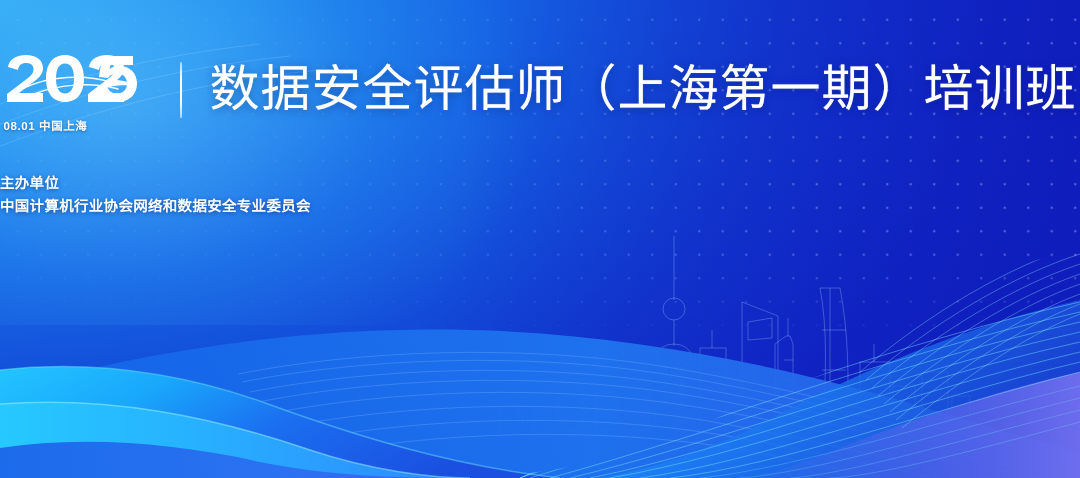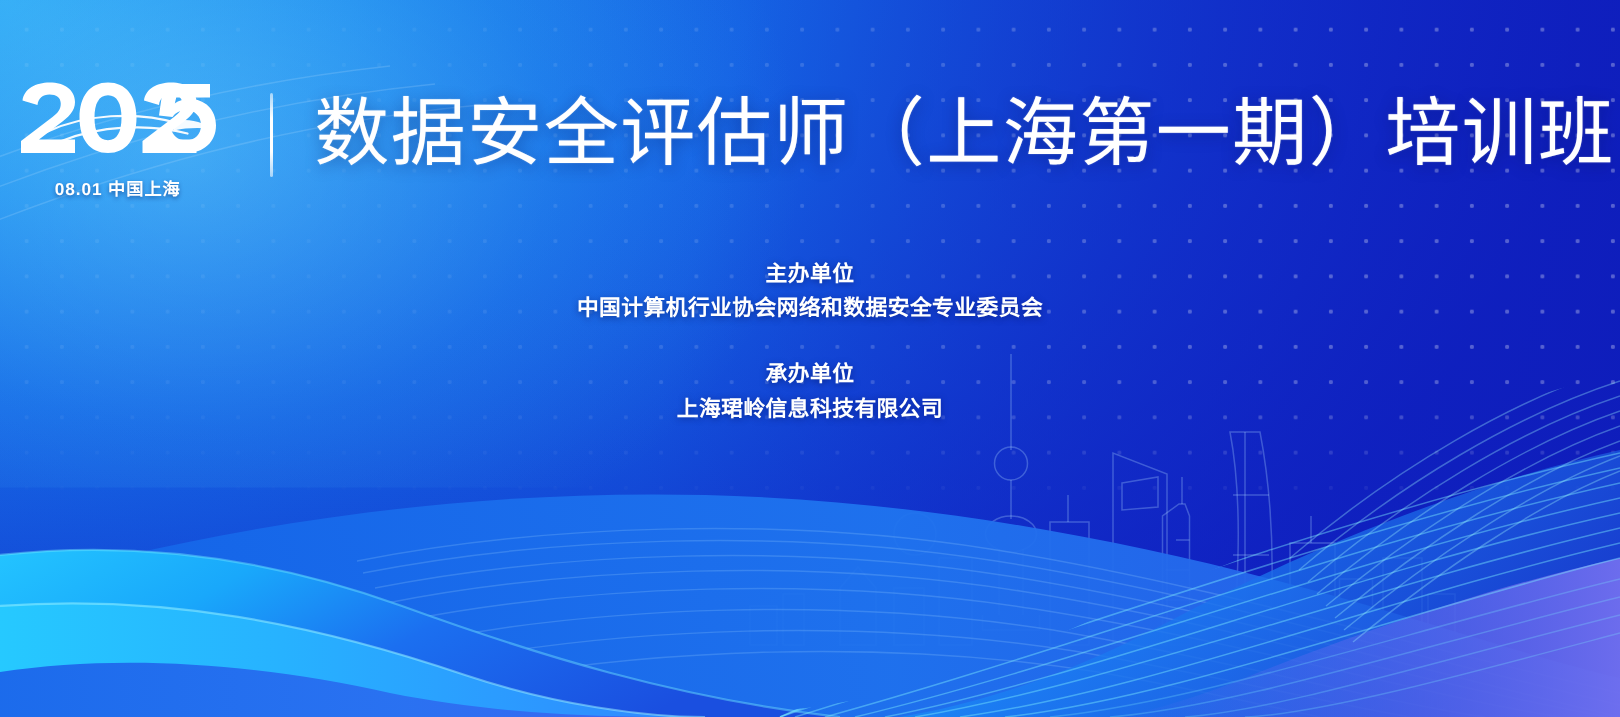--- a/index.html
+++ b/index.html
@@ -53,21 +53,21 @@
   
   .content{position:absolute;inset:0;}
 
   .headline{
     position:absolute;left:0;right:0;top:52px;
     display:flex;align-items:center;justify-content:center;
     gap:0;
   }
   .logo-block{
     width:150px;
-    display:flex;flex-direction:column;align-items:center;
+    display:flex;flex-direction:column;
     padding-top:2px;
   }
   .logo-2025{display:block;}
   .logo-sub{
     margin-top:7px;
     color:#ffffff;
     font-size:11.5px;
     letter-spacing:.6px;
     font-weight:700;
     white-space:nowrap;
@@ -86,21 +86,20 @@
     font-weight:400;
     line-height:1;
     letter-spacing:1px;
     white-space:nowrap;
     margin-bottom:8px;
     text-shadow:0 2px 10px rgba(3,18,95,.38), 0 0 1px rgba(255,255,255,.5);
   }
 
   .orgs{
     position:absolute;left:0;right:0;top:172px;
-    text-align:center;
     color:#ffffff;
     font-size:14.5px;
     font-weight:700;
     line-height:22.5px;
     letter-spacing:.3px;
     text-shadow:0 1px 4px rgba(4,18,92,.5);
   }
   .orgs .grp{margin:0;}
   .orgs .gap{height:22px;}
   .orgs .line{display:block;white-space:nowrap;}
@@ -318,20 +317,16 @@
 
       <div class="title">数据安全评估师（上海第一期）培训班</div>
     </div>
 
     <div class="orgs">
       <div class="grp">
         <span class="line head">主办单位</span>
         <span class="line">中国计算机行业协会网络和数据安全专业委员会</span>
       </div>
       <div class="gap"></div>
-      <div class="grp">
-        <span class="line head">承办单位</span>
-        <span class="line">上海珺岭信息科技有限公司</span>
-      </div>
     </div>
 
   </div>
 </div>
 
 </body></html>

